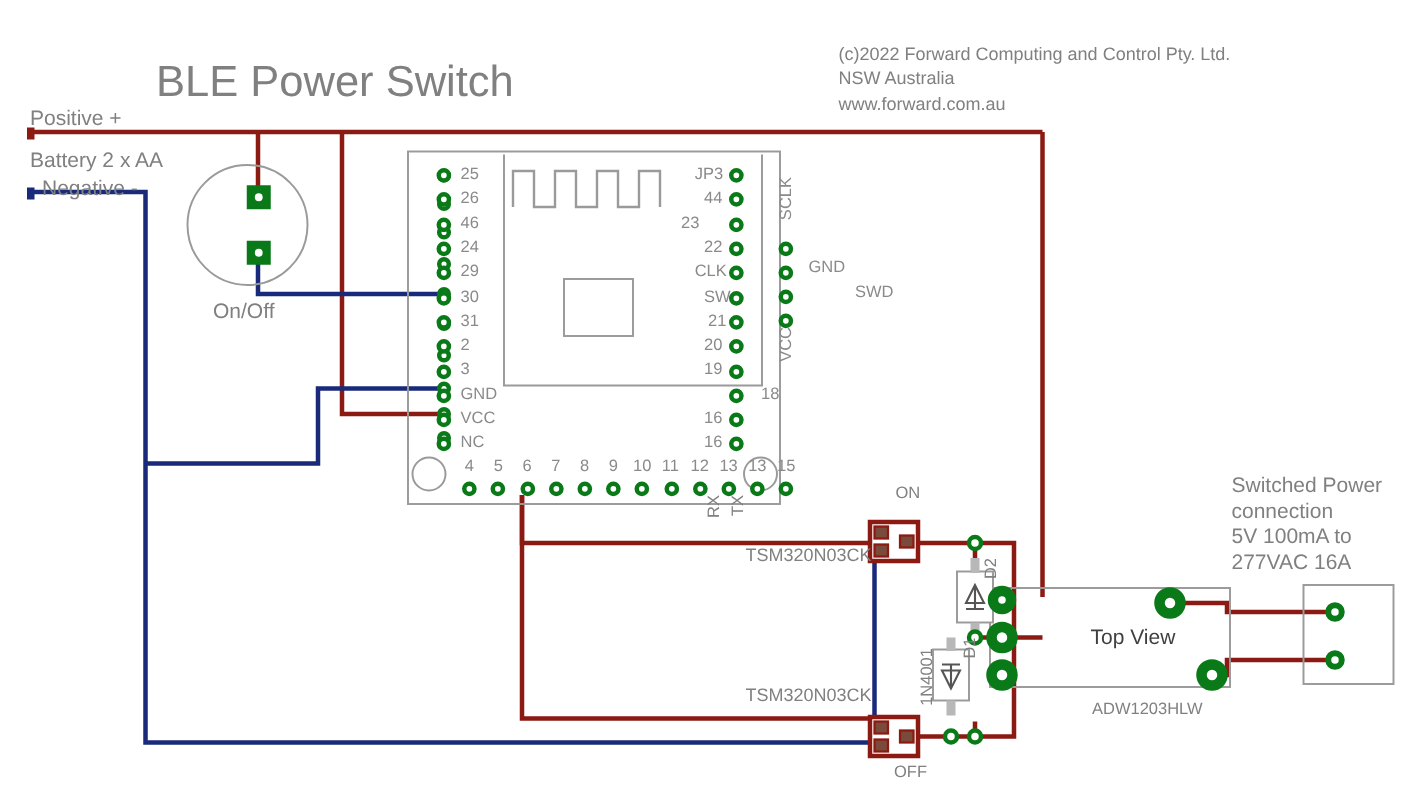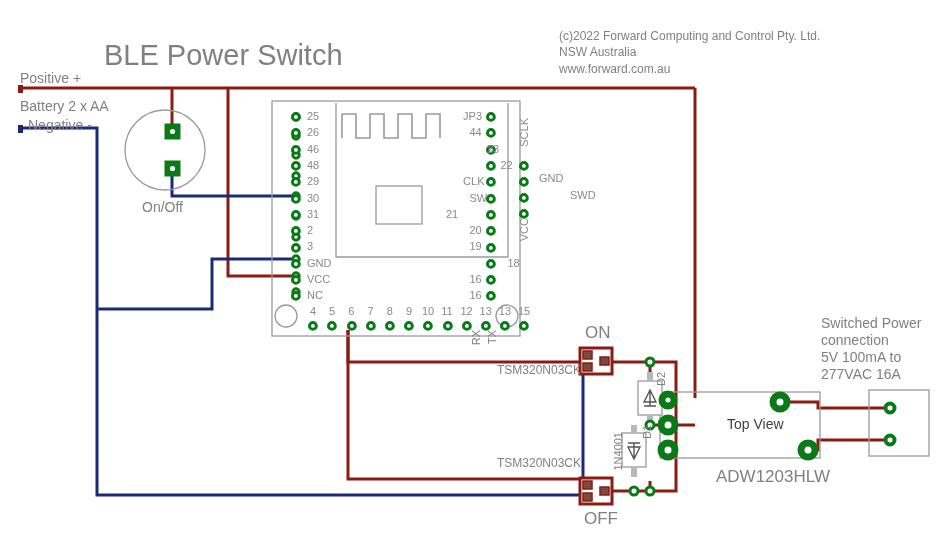--- a/index.html
+++ b/index.html
@@ -5,21 +5,21 @@
   html,body{margin:0;padding:0;background:#ffffff;}
   body{width:949px;height:539px;overflow:hidden;
        font-family:"Liberation Sans",sans-serif;color:#808080;}
   #root{position:relative;width:949px;height:539px;}
   .t{position:absolute;white-space:pre;color:#808080;line-height:1.18;}
   .title{font-size:29px;color:#808080;}
   .lbl{font-size:14px;}
   .lbl12{font-size:12px;}
   .lbl11{font-size:11px;}
   .pin{font-size:11px;color:#8a8a8a;}
-  .big{font-size:17px;}
+  .big{font-size:11px;margin-left:12px;}
   .vert{writing-mode:vertical-rl;transform:rotate(180deg);}
   svg{position:absolute;left:0;top:0;}
 </style>
 </head>
 <body>
 
 <div id="root">
 
   <svg width="949" height="539">
 
@@ -182,21 +182,21 @@
       <div style="position: absolute; left: 0px; top: 0px;">
         <svg width="11.8" height="11.8" style="position:absolute;left:290.1px;top:143.7px;">
           <circle cx="5.9" cy="5.9" r="3.4" fill="#fff" stroke="#0a7a18" stroke-width="3"></circle>
         </svg>
         <div class="t pin" style="left:307px;top:142.6px;">46</div>
       </div>
       <div style="position: absolute; left: 0px; top: 0px;">
         <svg width="11.8" height="11.8" style="position:absolute;left:290.1px;top:160px;">
           <circle cx="5.9" cy="5.9" r="3.4" fill="#fff" stroke="#0a7a18" stroke-width="3"></circle>
         </svg>
-        <div class="t pin" style="left:307px;top:158.9px;">48</div>
+        <div class="t pin" style="left:307px;top:158.9px;">24</div>
       </div>
       <div style="position: absolute; left: 0px; top: 0px;">
         <svg width="11.8" height="11.8" style="position:absolute;left:290.1px;top:176.29999999999998px;">
           <circle cx="5.9" cy="5.9" r="3.4" fill="#fff" stroke="#0a7a18" stroke-width="3"></circle>
         </svg>
         <div class="t pin" style="left:307px;top:175.2px;">29</div>
       </div>
       <div style="position: absolute; left: 0px; top: 0px;">
         <svg width="11.8" height="11.8" style="position:absolute;left:290.1px;top:192.6px;">
           <circle cx="5.9" cy="5.9" r="3.4" fill="#fff" stroke="#0a7a18" stroke-width="3"></circle>
@@ -250,45 +250,45 @@
       <div style="position: absolute; left: 0px; top: 0px;">
         <svg width="11.8" height="11.8" style="position:absolute;left:485.1px;top:127.4px;">
           <circle cx="5.9" cy="5.9" r="3.4" fill="#fff" stroke="#0a7a18" stroke-width="3"></circle>
         </svg>
         <div class="t pin" style="left:469.4px;top:126.30000000000001px;text-align:right;">44</div>
       </div>
       <div style="position: absolute; left: 0px; top: 0px;">
         <svg width="11.8" height="11.8" style="position:absolute;left:485.1px;top:143.7px;">
           <circle cx="5.9" cy="5.9" r="3.4" fill="#fff" stroke="#0a7a18" stroke-width="3"></circle>
         </svg>
-        <div class="t pin" style="left:487px;top:142.6px;text-align:right;">23</div>
+        <div class="t pin" style="left:454px;top:142.6px;text-align:right;">23</div>
       </div>
       <div style="position: absolute; left: 0px; top: 0px;">
         <svg width="11.8" height="11.8" style="position:absolute;left:485.1px;top:160px;">
           <circle cx="5.9" cy="5.9" r="3.4" fill="#fff" stroke="#0a7a18" stroke-width="3"></circle>
         </svg>
-        <div class="t pin" style="left:469.4px;top:158.9px;text-align:right;margin-left:31px;">22</div>
+        <div class="t pin" style="left:469.4px;top:158.9px;text-align:right;">22</div>
       </div>
       <div style="position: absolute; left: 0px; top: 0px;">
         <svg width="11.8" height="11.8" style="position:absolute;left:485.1px;top:176.29999999999998px;">
           <circle cx="5.9" cy="5.9" r="3.4" fill="#fff" stroke="#0a7a18" stroke-width="3"></circle>
         </svg>
         <div class="t pin" style="left:463.1px;top:175.2px;text-align:right;">CLK</div>
       </div>
       <div style="position: absolute; left: 0px; top: 0px;">
         <svg width="11.8" height="11.8" style="position:absolute;left:485.1px;top:192.6px;">
           <circle cx="5.9" cy="5.9" r="3.4" fill="#fff" stroke="#0a7a18" stroke-width="3"></circle>
         </svg>
         <div class="t pin" style="left:469.4px;top:191.5px;text-align:right;">SW</div>
       </div>
       <div style="position: absolute; left: 0px; top: 0px;">
         <svg width="11.8" height="11.8" style="position:absolute;left:485.1px;top:208.9px;">
           <circle cx="5.9" cy="5.9" r="3.4" fill="#fff" stroke="#0a7a18" stroke-width="3"></circle>
         </svg>
-        <div class="t pin" style="left:446px;top:207.8px;text-align:center;">21</div>
+        <div class="t pin" style="left:472px;top:207.8px;text-align:center;">21</div>
       </div>
       <div style="position: absolute; left: 0px; top: 0px;">
         <svg width="11.8" height="11.8" style="position:absolute;left:485.1px;top:225.20000000000002px;">
           <circle cx="5.9" cy="5.9" r="3.4" fill="#fff" stroke="#0a7a18" stroke-width="3"></circle>
         </svg>
         <div class="t pin" style="left:469.4px;top:224.10000000000002px;text-align:right;">20</div>
       </div>
       <div style="position: absolute; left: 0px; top: 0px;">
         <svg width="11.8" height="11.8" style="position:absolute;left:485.1px;top:241.5px;">
           <circle cx="5.9" cy="5.9" r="3.4" fill="#fff" stroke="#0a7a18" stroke-width="3"></circle>

